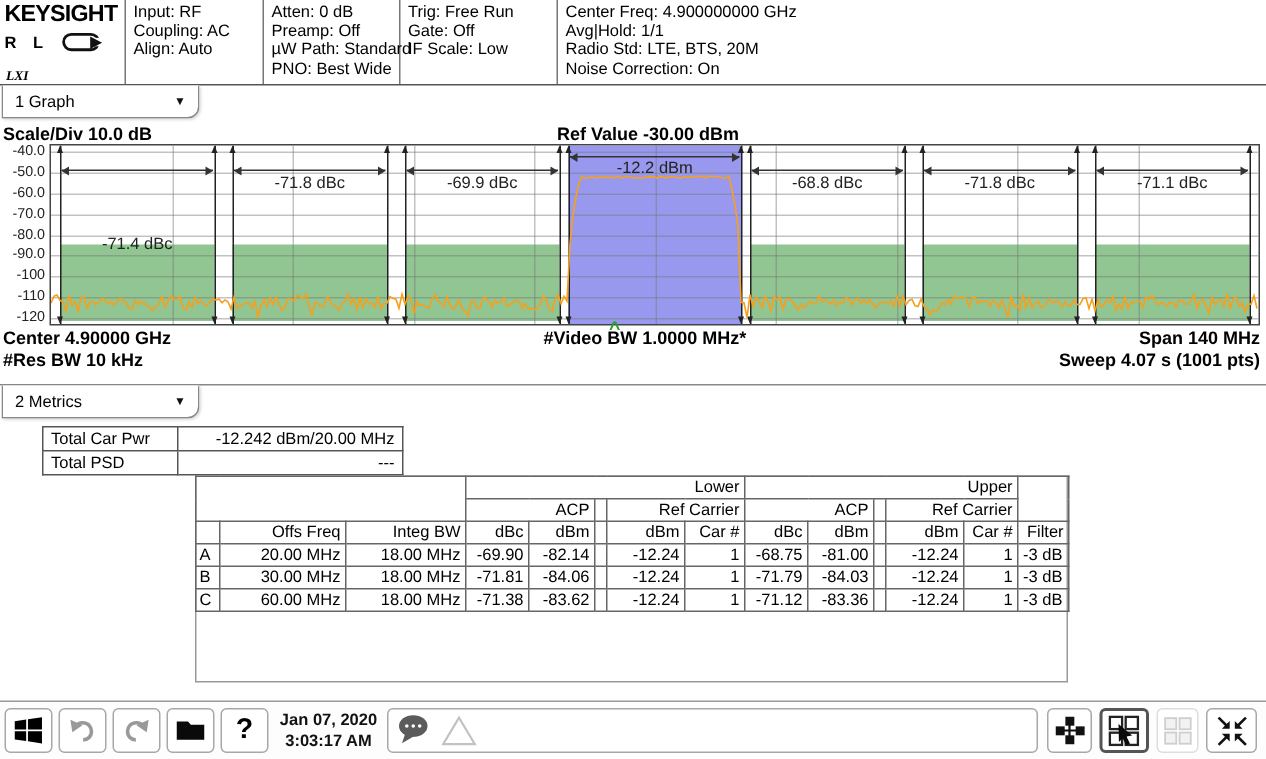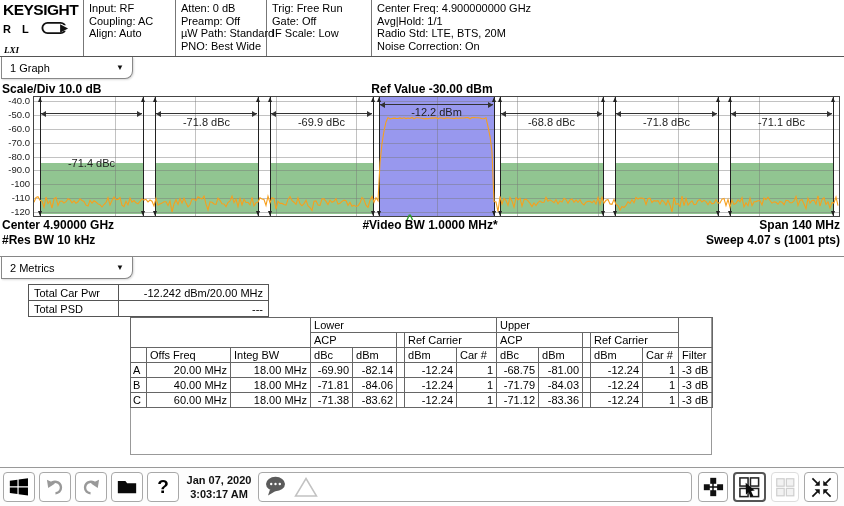--- a/index.html
+++ b/index.html
@@ -60,21 +60,21 @@
   .mtable { position:absolute; left:28px; top:284px; border-collapse:collapse; font-size:11px; }
   .mtable td { border:1px solid #555; height:16px; padding:0 5px; }
   .mtable td.lab { width:90px; }
   .mtable td.val { width:150px; text-align:right; }
 
   
   .acp-panel { position:absolute; left:130px; top:317px; width:582px; height:138px;
                border:1px solid #999; background:#fff; }
   .acp { border-collapse:collapse; font-size:11px; width:582px; table-layout:fixed; margin:-1px 0 0 -1px; }
   .acp td, .acp th { border:1px solid #666; height:15px; padding:0 3px; font-weight:normal; overflow:hidden; }
-  .acp th { text-align:left;margin-top:16px; }
+  .acp th { text-align:right;margin-top:16px; }
   .acp td.num { text-align:right; }
   .acp td.id { text-align:left; padding-left:2px; }
   .acp td.fil { text-align:left; }
 
   
   .toolbar { position:absolute; left:0; top:467px; width:844px; height:39px; border-top:1px solid #999; background:#fdfdfd; }
   .tbtn { position:absolute; top:4px; height:30px; width:32px; border:1.5px solid #a8a8a8; border-radius:4px;
           background:#fff; display:flex; align-items:center; justify-content:center; cursor:pointer; }
   .tbtn svg { display:block; }
   .qmark { font-size:19px; font-weight:bold; }
@@ -296,21 +296,21 @@
         <td class="num">1</td>
         <td class="num">-68.75</td>
         <td class="num">-81.00</td>
         <td></td>
         <td class="num">-12.24</td>
         <td class="num">1</td>
         <td class="fil">-3 dB</td>
       </tr>
       <tr>
         <td class="id">B</td>
-        <td class="num">40.00 MHz</td>
+        <td class="num">30.00 MHz</td>
         <td class="num">18.00 MHz</td>
         <td class="num">-71.81</td>
         <td class="num">-84.06</td>
         <td></td>
         <td class="num">-12.24</td>
         <td class="num">1</td>
         <td class="num">-71.79</td>
         <td class="num">-84.03</td>
         <td></td>
         <td class="num">-12.24</td>

